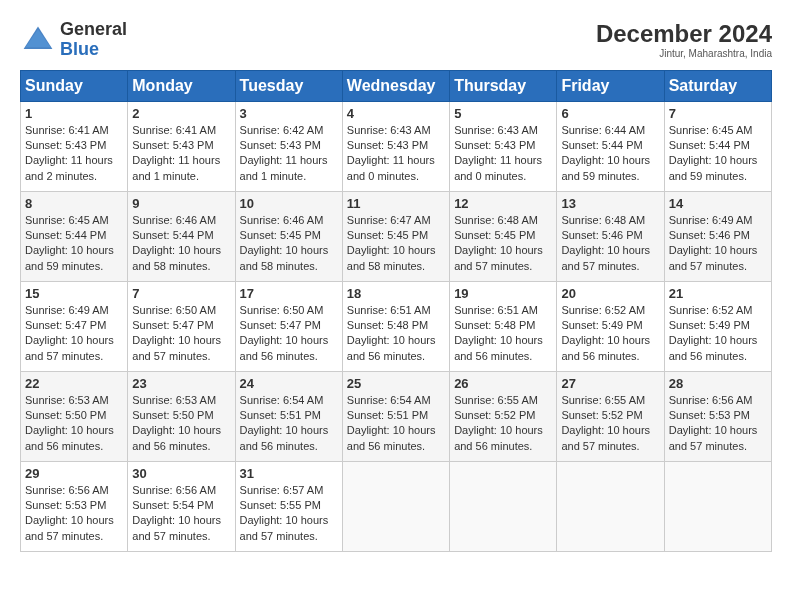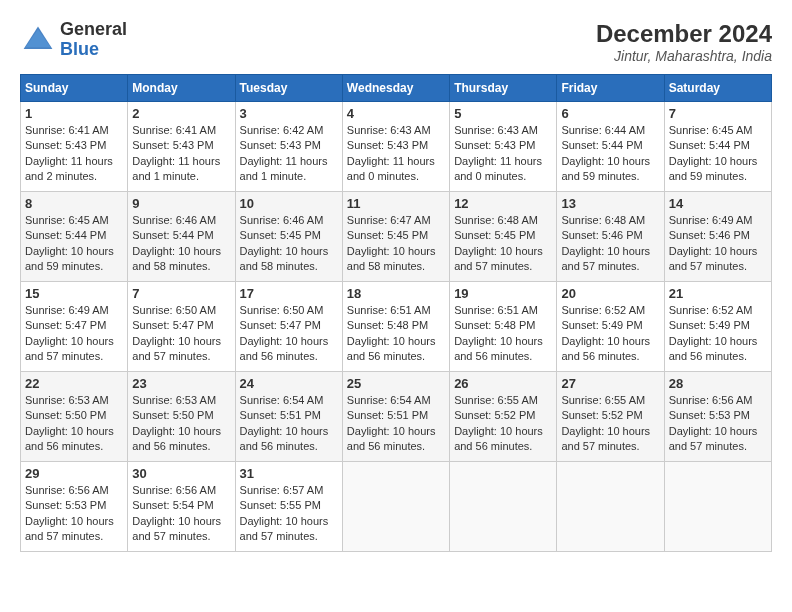--- a/index.html
+++ b/index.html
@@ -34,35 +34,34 @@
     }
     .title-area {
       text-align: right;
     }
     .month-year {
       font-size: 24px;
       font-weight: bold;
       color: #333;
     }
     .location {
-      font-size: 14px;
+      font-size: 10px;
       color: #555;
-      font-style: italic;
     }
     .calendar-table {
       width: 100%;
       border-collapse: collapse;
       font-size: 11px;
     }
     .calendar-table thead tr th {
       background-color: #2a6ebb;
       color: #fff;
       padding: 6px 4px;
       text-align: left;
-      font-size: 12px;
+      font-size: 16px;
       font-weight: bold;
       border: 1px solid #1a5aa0;
     }
     .calendar-table tbody tr td {
       border: 1px solid #ccc;
       vertical-align: top;
       padding: 4px;
       min-width: 100px;
       background: #fff;
       height: 90px;

